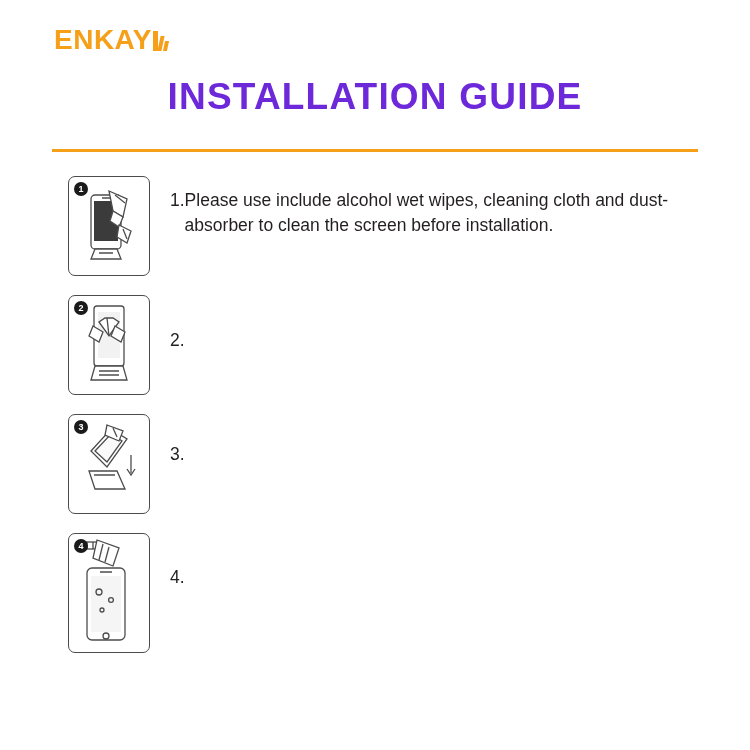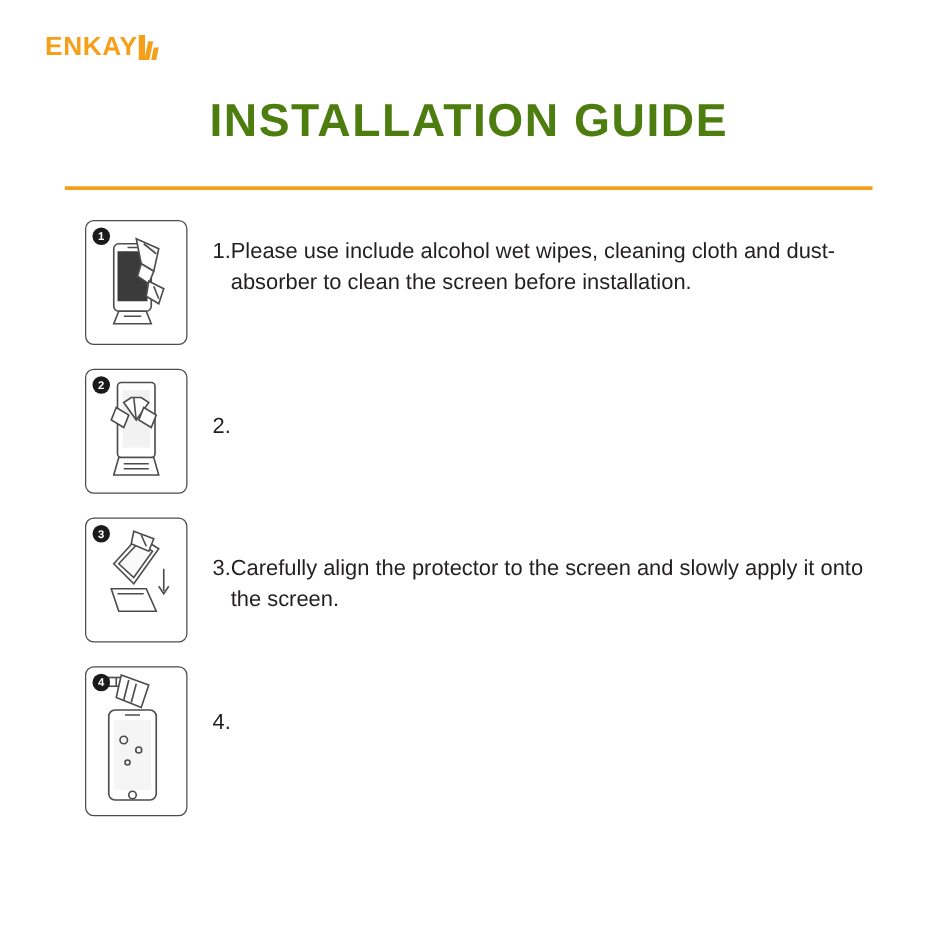--- a/index.html
+++ b/index.html
@@ -22,26 +22,27 @@
 
   
   .brand {
     position: absolute;
     left: 36px;
     top: 26px;
     display: flex;
     align-items: center;
   }
   .brand-text {
-    font-size: 21px;
+    font-size: 28px;
     font-weight: bold;
     letter-spacing: 0.5px;
     color: #f6a01a;
     font-family: "Liberation Sans", sans-serif;
     line-height: 1;
+    margin-left: 18px;
   }
   .brand-mark {
     position: relative;
     width: 16px;
     height: 22px;
     margin-left: 1px;
   }
   .brand-mark span {
     position: absolute;
     display: block;
@@ -54,21 +55,21 @@
   
   .title {
     position: absolute;
     left: 0;
     right: 0;
     top: 76px;
     text-align: center;
     font-size: 37px;
     font-weight: bold;
     letter-spacing: 1.2px;
-    color: #4d7c0f;
+    color: #6d28d9;
   }
   .rule {
     position: absolute;
     left: 52px;
     right: 52px;
     top: 149px;
     height: 3px;
     background: #f6a01a;
   }
 
@@ -215,21 +216,20 @@
 
           <path d="M20 56 L48 56 L56 74 L26 74 Z" fill="#ffffff"></path>
           <path d="M25 60 L46 60"></path>
 
           <line x1="62" y1="40" x2="62" y2="58"></line>
           <path d="M58 54 L62 60 L66 54" fill="none"></path>
         </svg>
       </div>
       <div class="step-text">
         <span class="step-num">3.</span>
-        <span class="step-body">Carefully align the protector to  the screen and slowly apply it onto the screen.</span>
       </div>
     </div>
 
     <div class="step step-4">
       <div class="thumb">
         <div class="badge">4</div>
         <svg width="80" height="118" viewBox="0 0 80 118" fill="none" stroke="#4c4c4c" stroke-width="1.3">
 
           <rect x="14" y="8" width="16" height="7" fill="#ffffff"></rect>
           <line x1="18" y1="8" x2="18" y2="15"></line>

